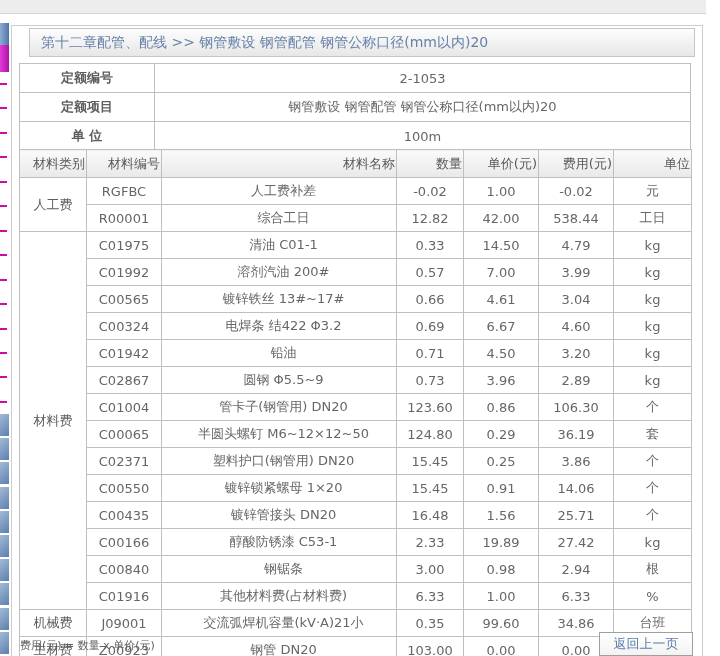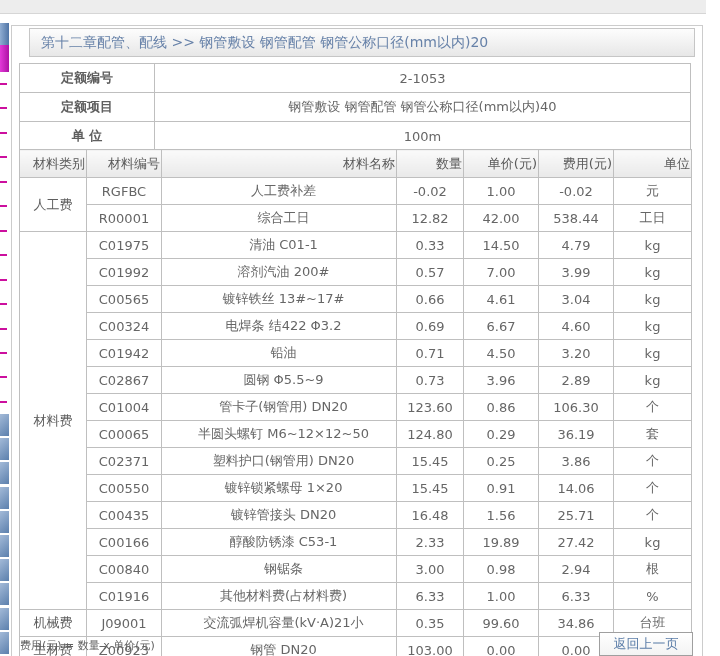--- a/index.html
+++ b/index.html
@@ -114,21 +114,21 @@
   </div>
 
   <table class="info-table">
     <tbody>
         <tr>
       <td class="lbl">定额编号</td>
       <td>2-1053</td>
     </tr>
     <tr>
       <td class="lbl">定额项目</td>
-      <td>钢管敷设 钢管配管 钢管公称口径(mm以内)40</td>
+      <td>钢管敷设 钢管配管 钢管公称口径(mm以内)20</td>
     </tr>
     <tr>
       <td class="lbl">单 位</td>
       <td>100m</td>
     </tr>
   </tbody>
     </table>
 
   <table class="materials-table">
     <colgroup>

